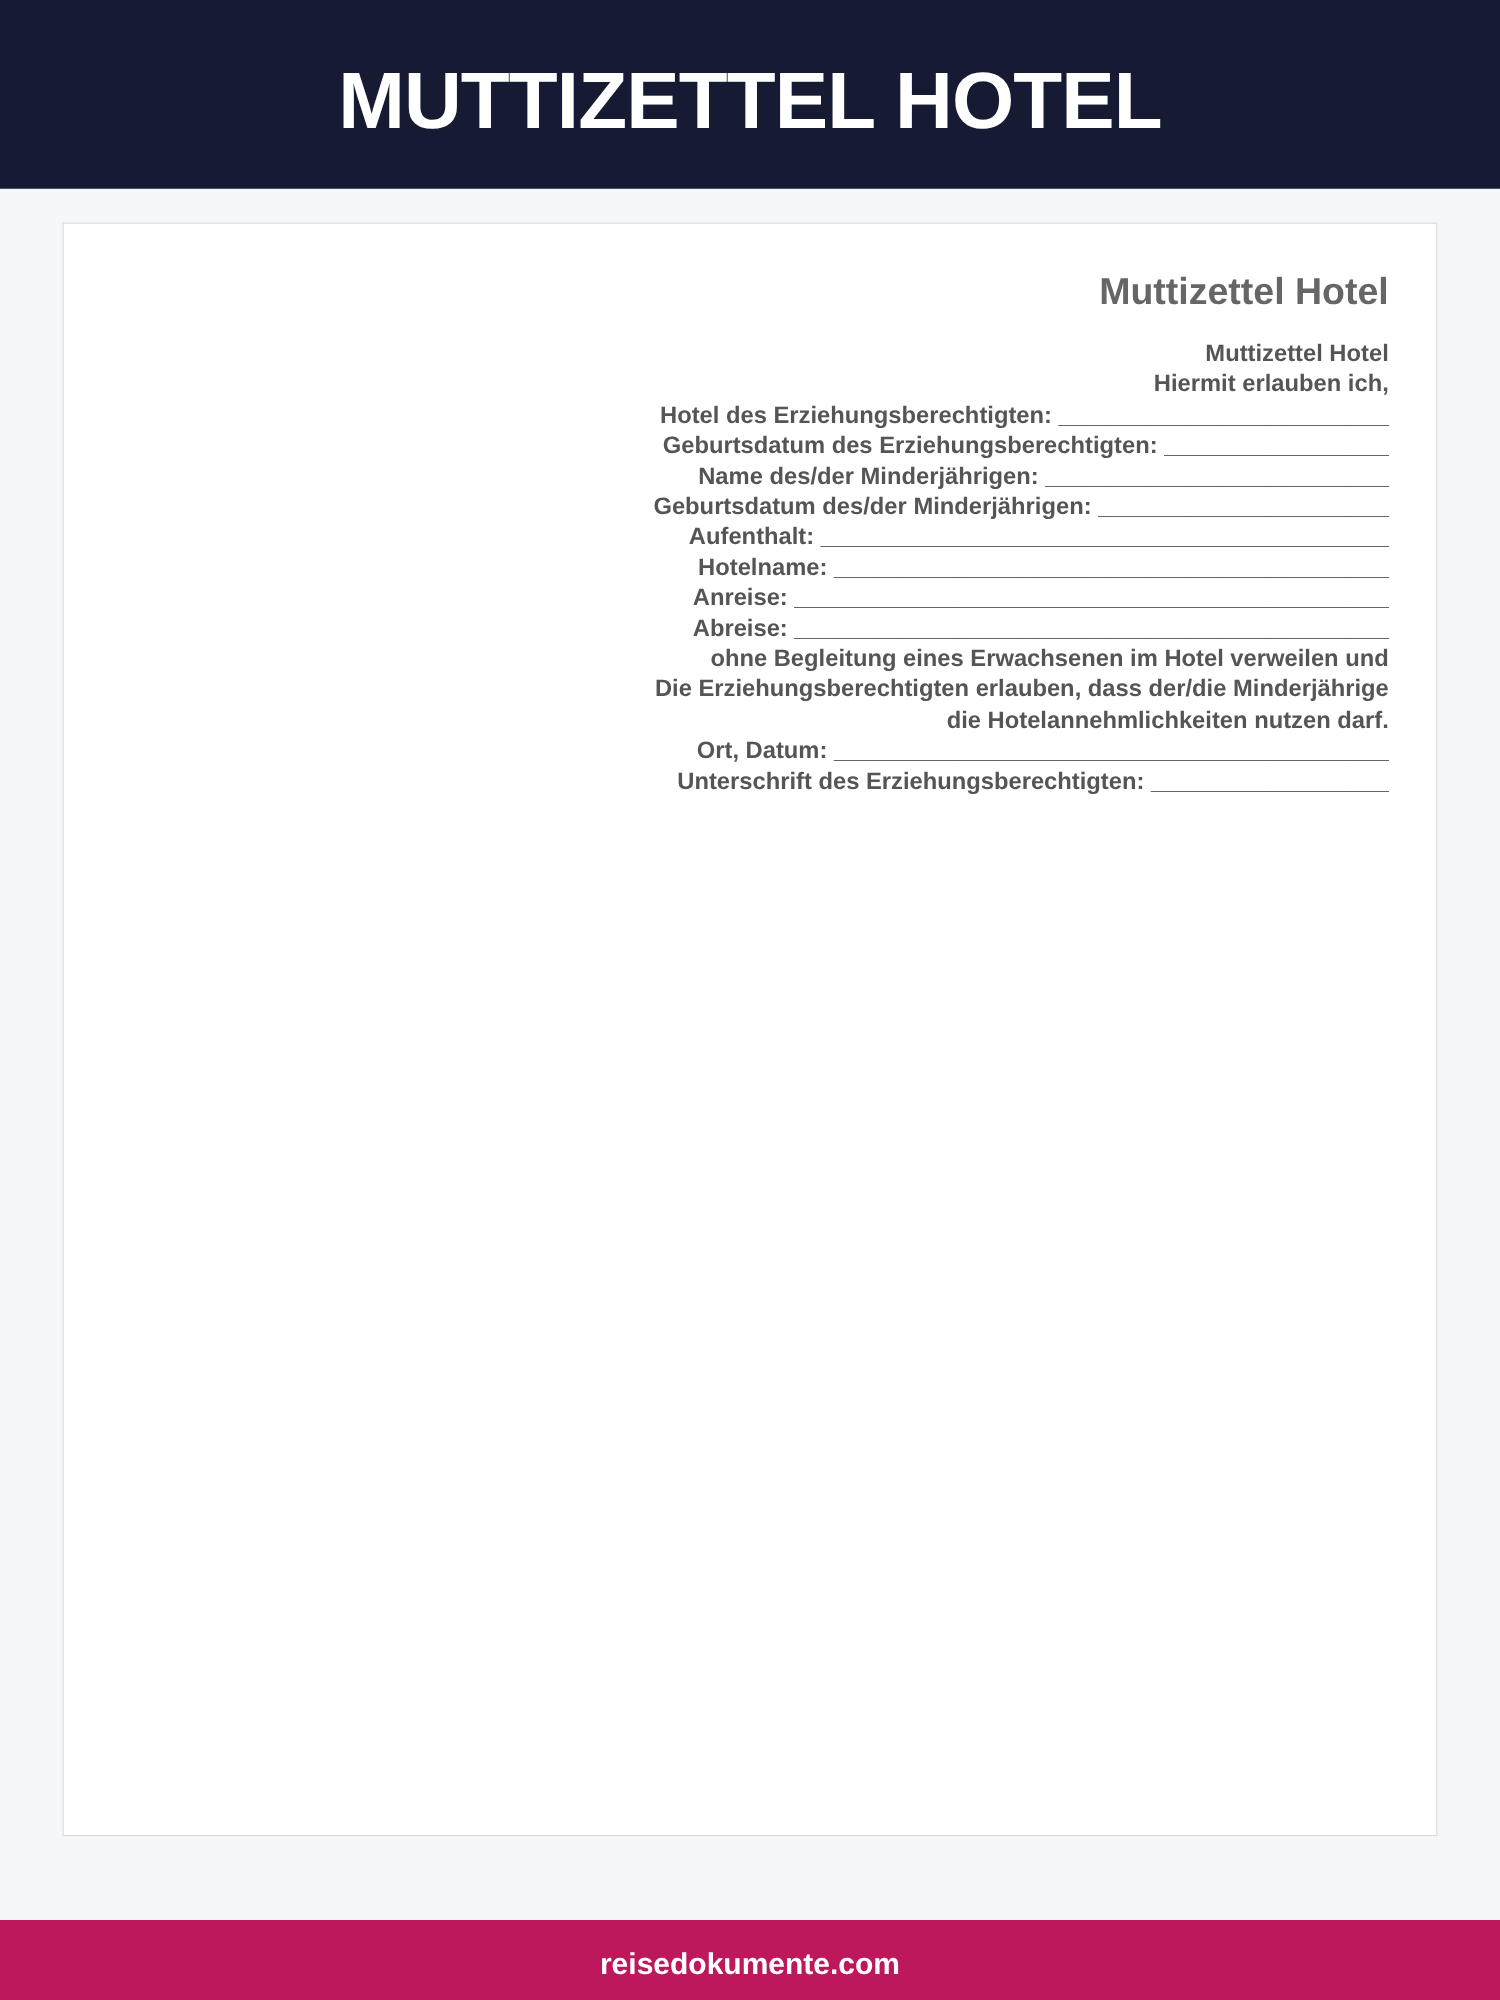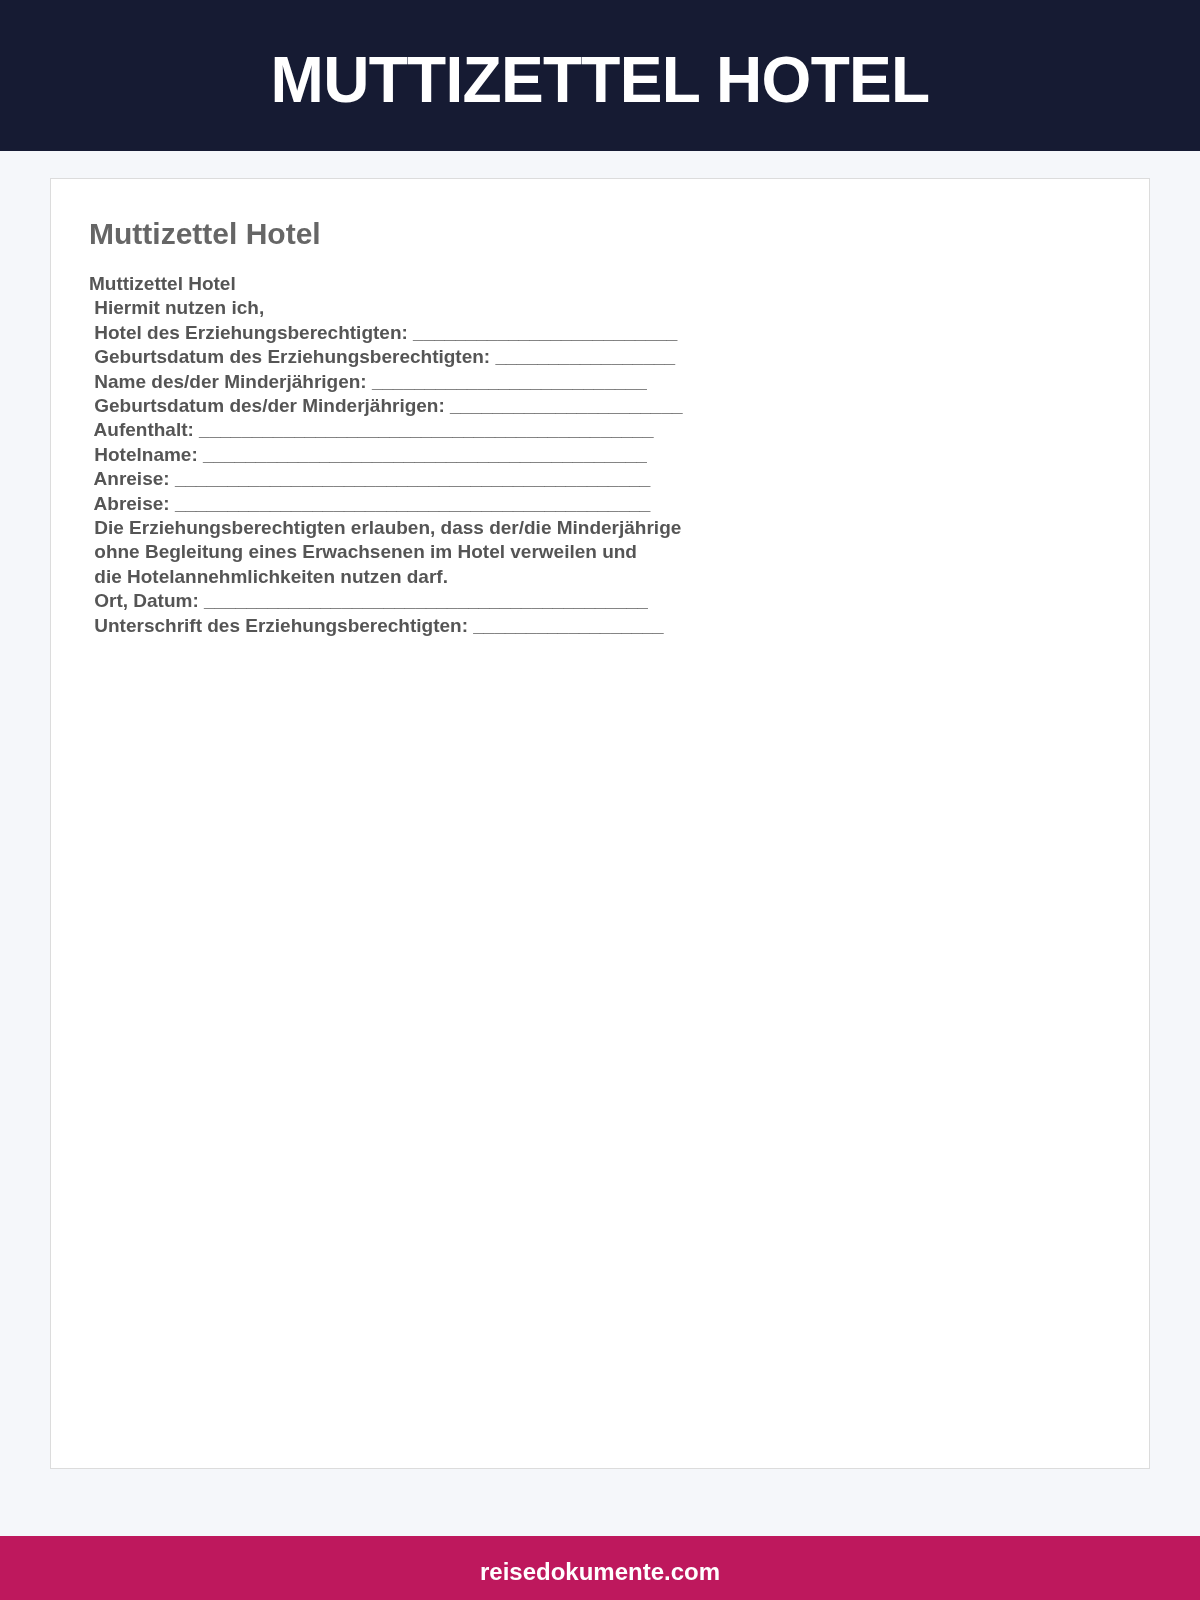--- a/index.html
+++ b/index.html
@@ -1,15 +1,15 @@
 <!DOCTYPE html>
 <html><head>
 <meta charset="utf-8">
 <style>
-  * { box-sizing: border-box; }
+  * { box-sizing: border-box; text-align: right; }
   html, body { margin: 0; padding: 0; }
   body {
     width: 1200px;
     height: 1600px;
     background: #f5f7fa;
     font-family: "Liberation Sans", sans-serif;
     overflow: hidden;
   }
   .site-header {
     height: 151px;
@@ -72,31 +72,31 @@
 <body>
 
 <header class="site-header">
   <h1>MUTTIZETTEL HOTEL</h1>
 </header>
 
 <main class="document-card">
   <h2>Muttizettel Hotel</h2>
   <div class="document-body">
     <div class="document-line">Muttizettel Hotel</div>
-    <div class="document-line"> Hiermit nutzen ich,</div>
+    <div class="document-line"> Hiermit erlauben ich,</div>
     <div class="document-line"> Hotel des Erziehungsberechtigten: _________________________</div>
     <div class="document-line"> Geburtsdatum des Erziehungsberechtigten: _________________</div>
     <div class="document-line"> Name des/der Minderjährigen: __________________________</div>
     <div class="document-line"> Geburtsdatum des/der Minderjährigen: ______________________</div>
     <div class="document-line"> Aufenthalt: ___________________________________________</div>
     <div class="document-line"> Hotelname: __________________________________________</div>
     <div class="document-line"> Anreise: _____________________________________________</div>
     <div class="document-line"> Abreise: _____________________________________________</div>
+    <div class="document-line"> ohne Begleitung eines Erwachsenen im Hotel verweilen und</div>
     <div class="document-line"> Die Erziehungsberechtigten erlauben, dass der/die Minderjährige</div>
-    <div class="document-line"> ohne Begleitung eines Erwachsenen im Hotel verweilen und</div>
     <div class="document-line"> die Hotelannehmlichkeiten nutzen darf.</div>
     <div class="document-line"> Ort, Datum: __________________________________________</div>
     <div class="document-line"> Unterschrift des Erziehungsberechtigten: __________________</div>
   </div>
 </main>
 
 <footer class="site-footer">
   <span class="domain">reisedokumente.com</span>
 </footer>
 

